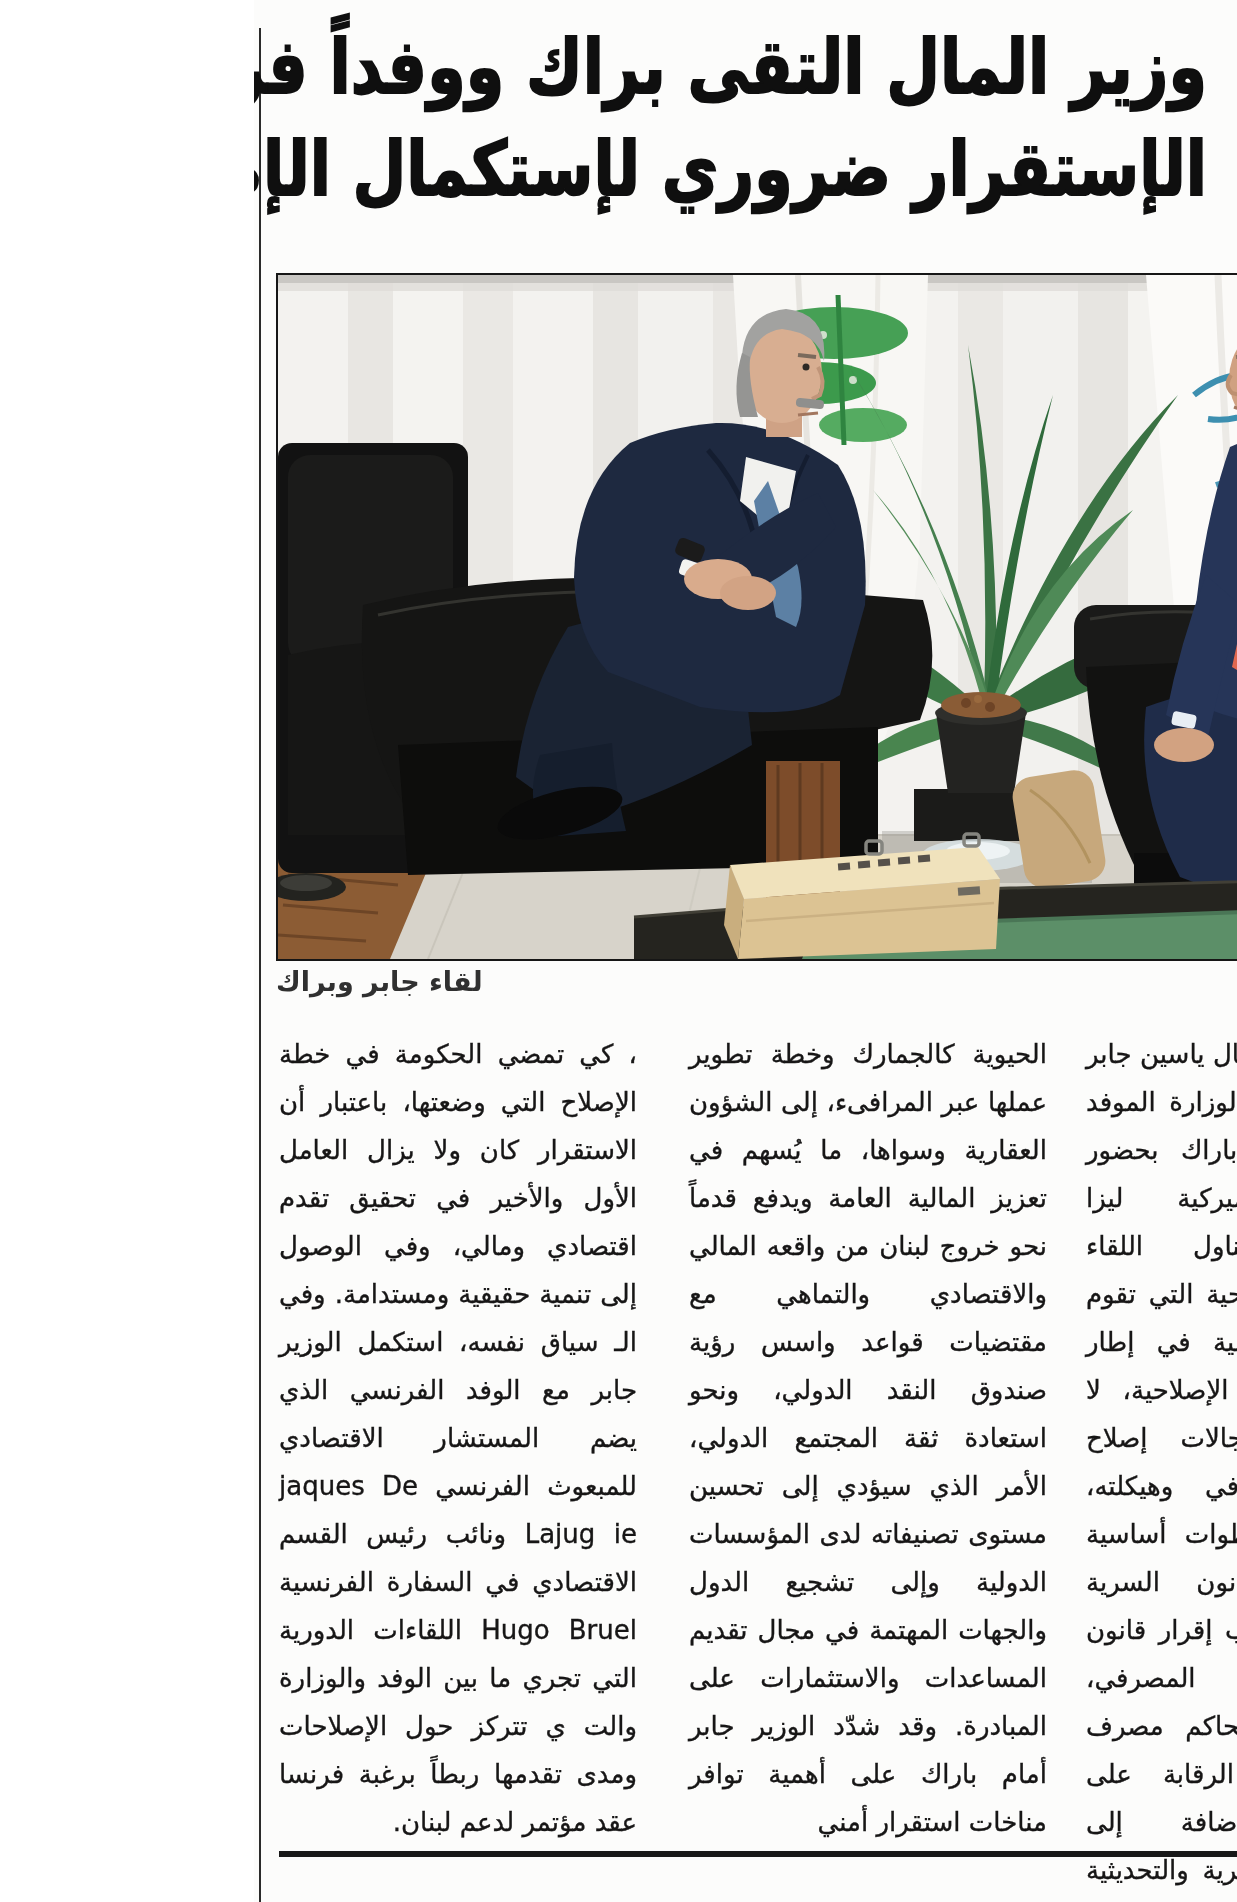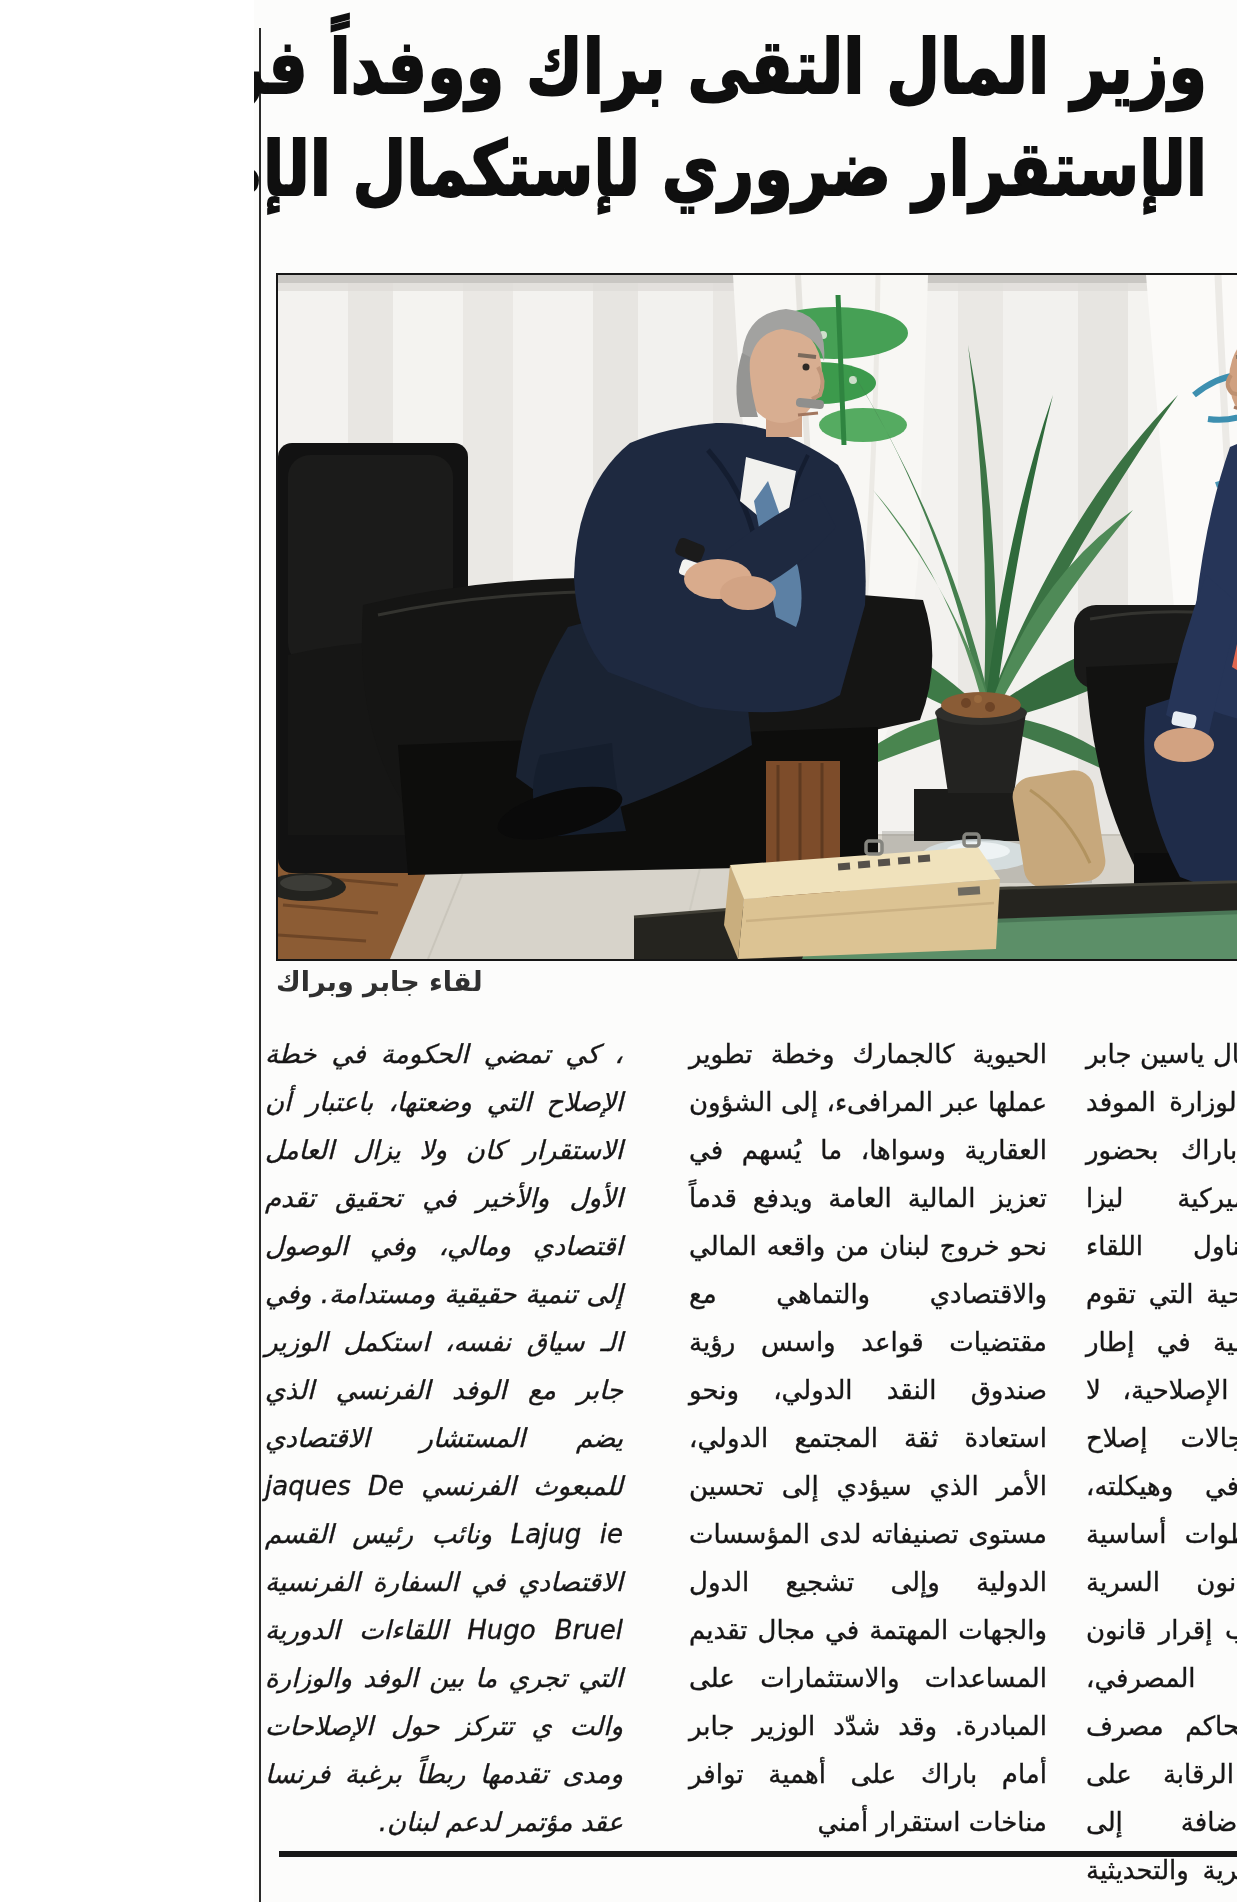--- a/index.html
+++ b/index.html
@@ -59,21 +59,21 @@
     top: 1030px;
     direction: rtl;
     text-align: justify;
     font-size: 26px;
     line-height: 48px;
     color: #171616;
     -webkit-text-stroke: 0.35px #171616;
   }
   #col1 { left: 832px; width: 325px; }
   #col2 { left: 435px; width: 358px; }
-  #col3 { left: 11px;  width: 358px; font-style: italic; }
+  #col3 { left: 25px;  width: 358px; }
   .hrule {
     position: absolute;
     left: 25px; top: 1851px;
     width: 1132px; height: 6px;
     background: #181818;
   }
 </style>
 </head>
 <body>
 

